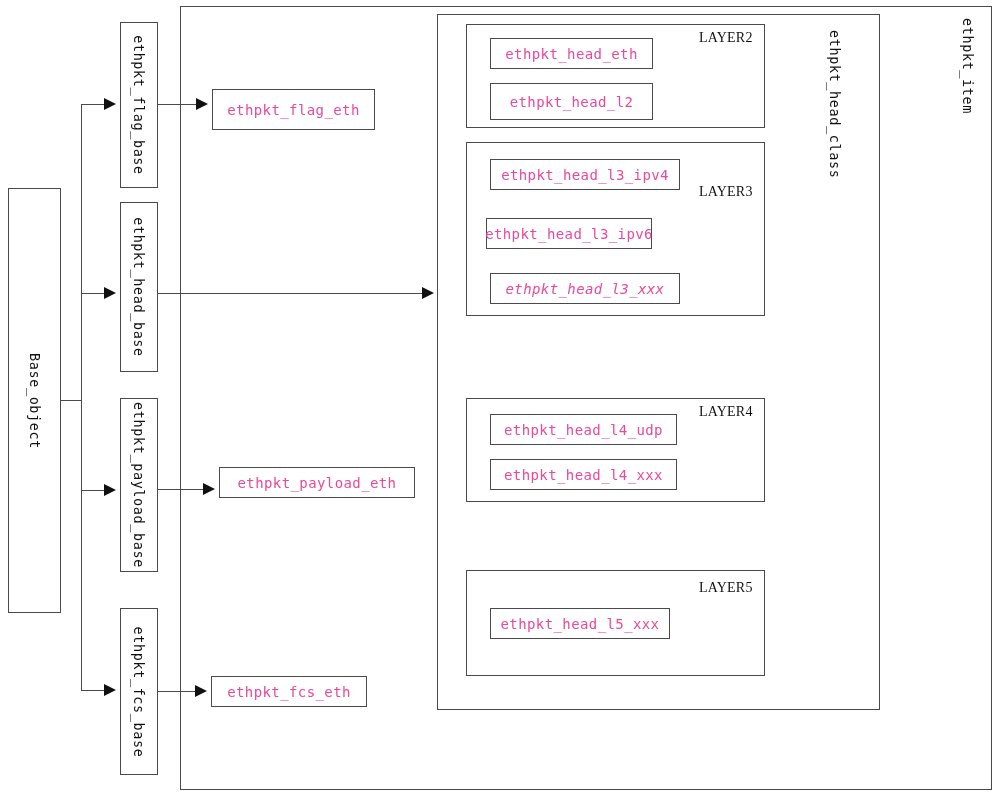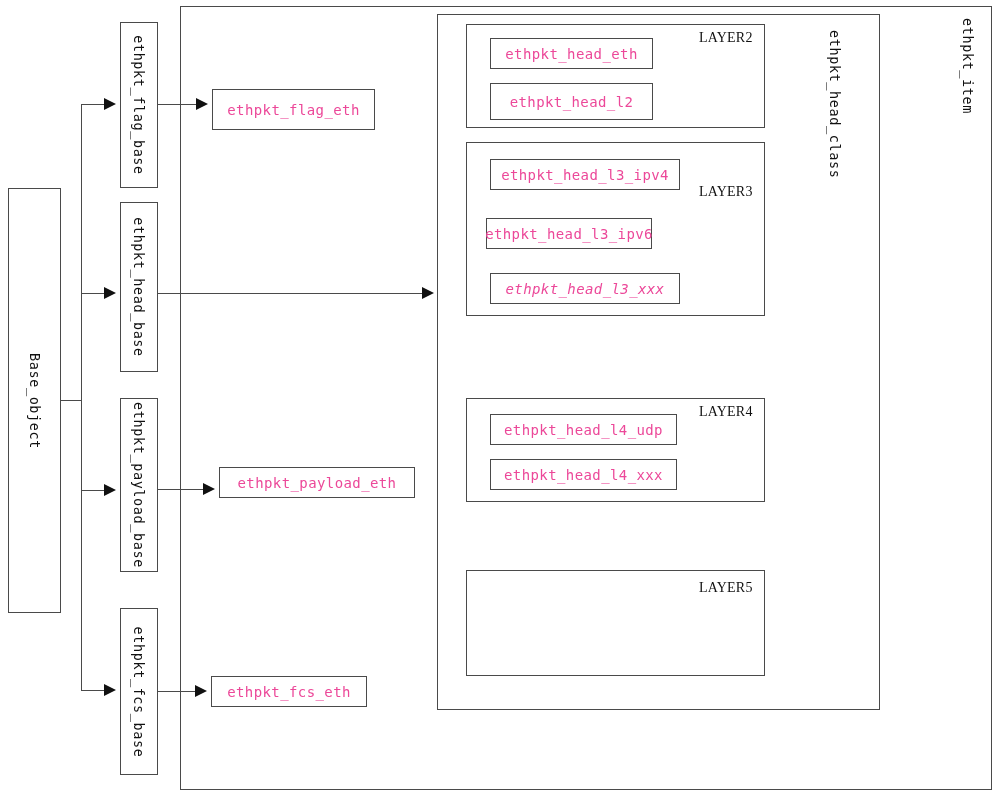--- a/index.html
+++ b/index.html
@@ -166,14 +166,15 @@
   <div class="lbl leaf" style="left:486px; top:218px; width:166px; height:31px;">ethpkt_head_l3_ipv6</div>
   <div class="lbl leaf" style="left:490px; top:273px; width:190px; height:31px;font-style:italic;">ethpkt_head_l3_xxx</div>
 
   <div class="box" style="left:466px; top:398px; width:299px; height:104px;"></div>
   <div class="layer-title" style="left:699px; top:404px;">LAYER4</div>
   <div class="lbl leaf" style="left:490px; top:414px; width:187px; height:31px;">ethpkt_head_l4_udp</div>
   <div class="lbl leaf" style="left:490px; top:459px; width:187px; height:31px;">ethpkt_head_l4_xxx</div>
 
   <div class="box" style="left:466px; top:570px; width:299px; height:106px;"></div>
   <div class="layer-title" style="left:699px; top:580px;">LAYER5</div>
+  <div class="lbl leaf" style="left:490px; top:608px; width:180px; height:31px;">ethpkt_head_l5_xxx</div>
 
 </div>
 
 </body></html>

